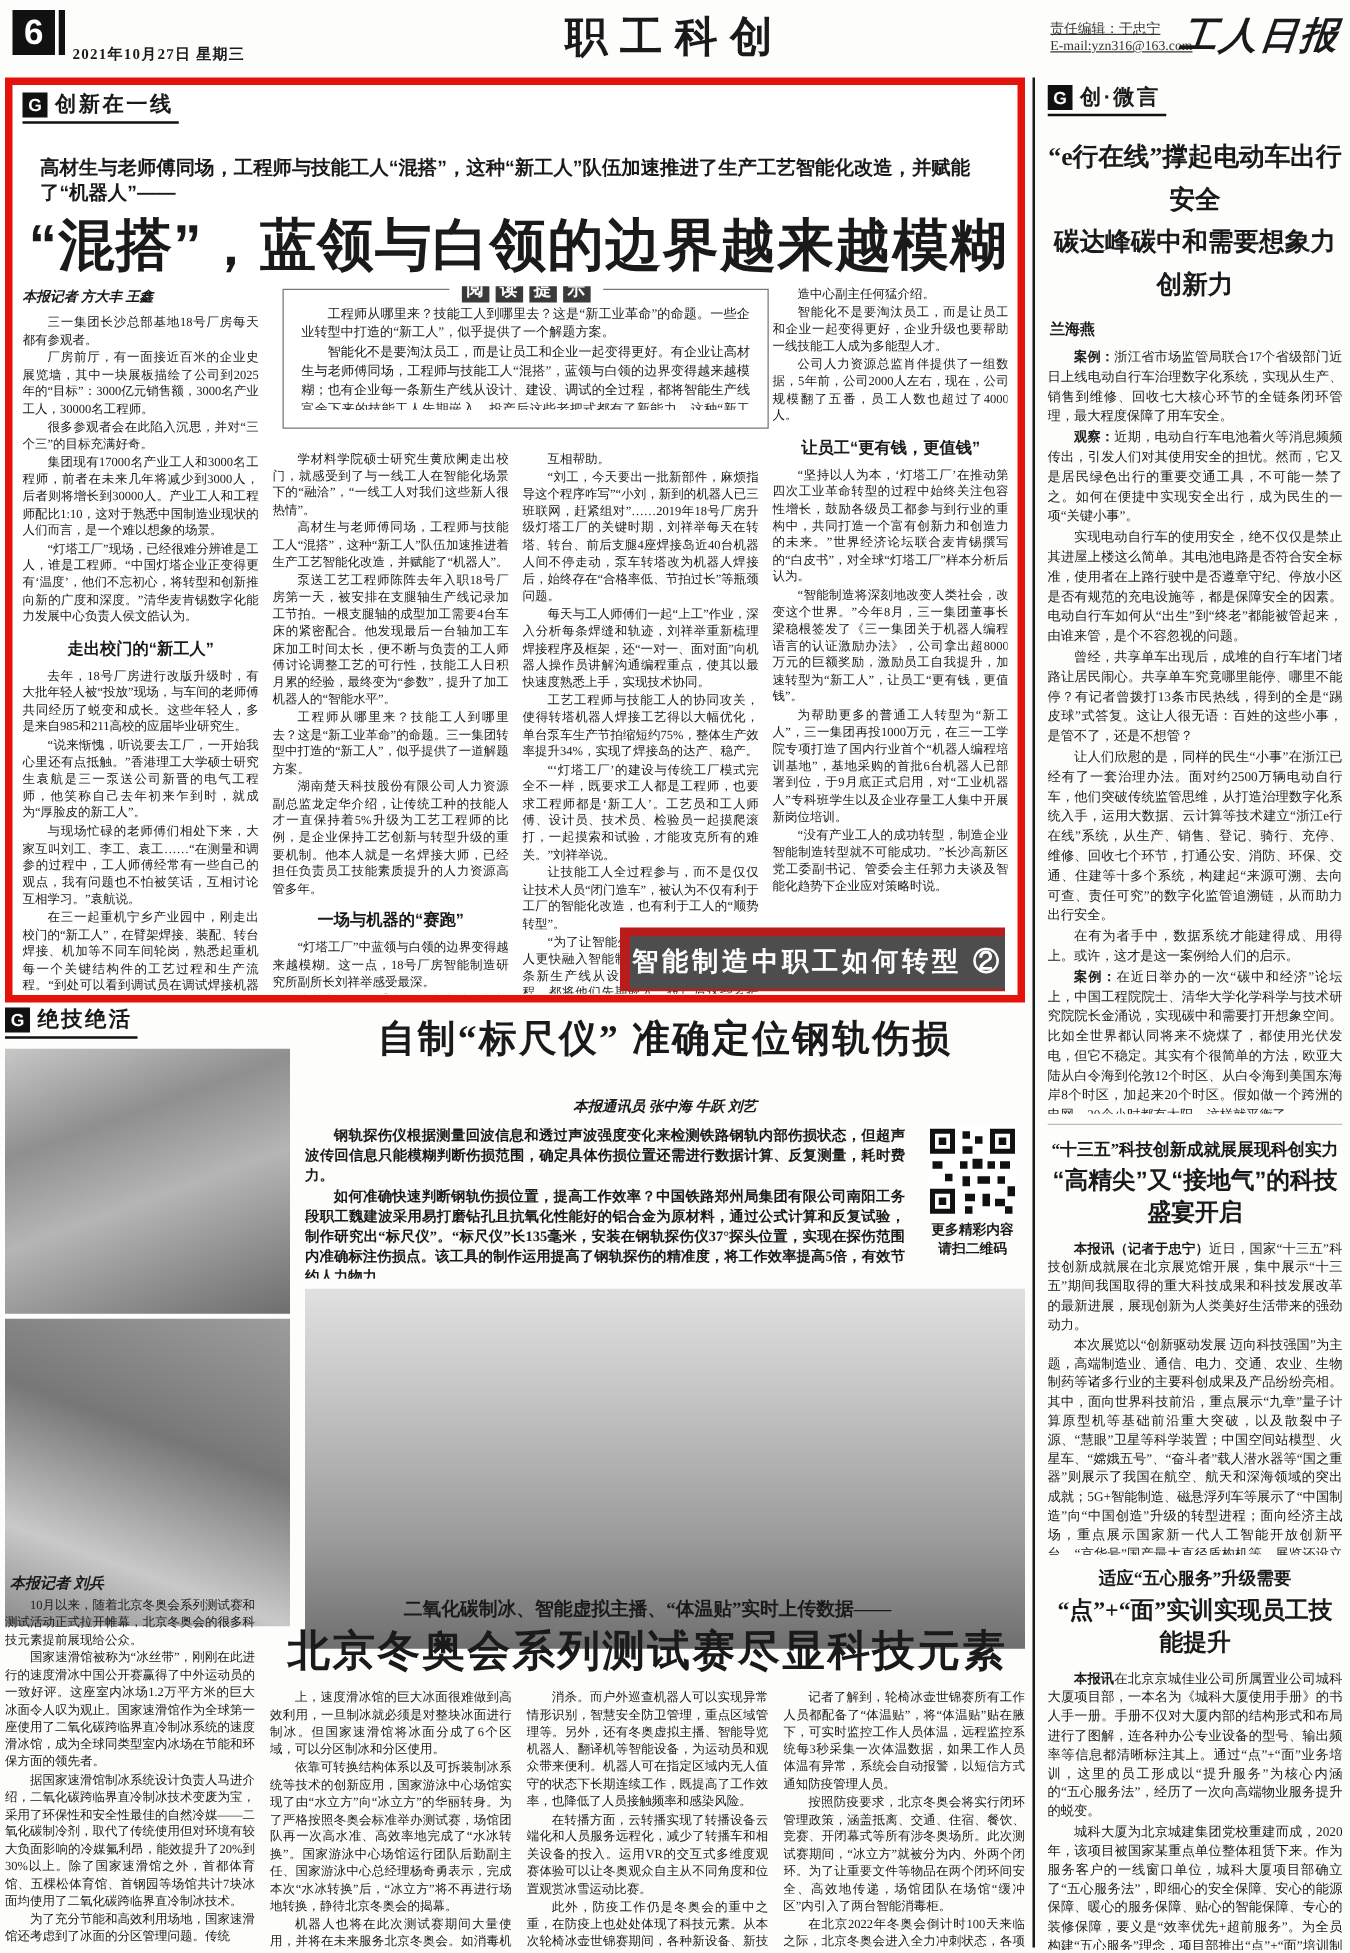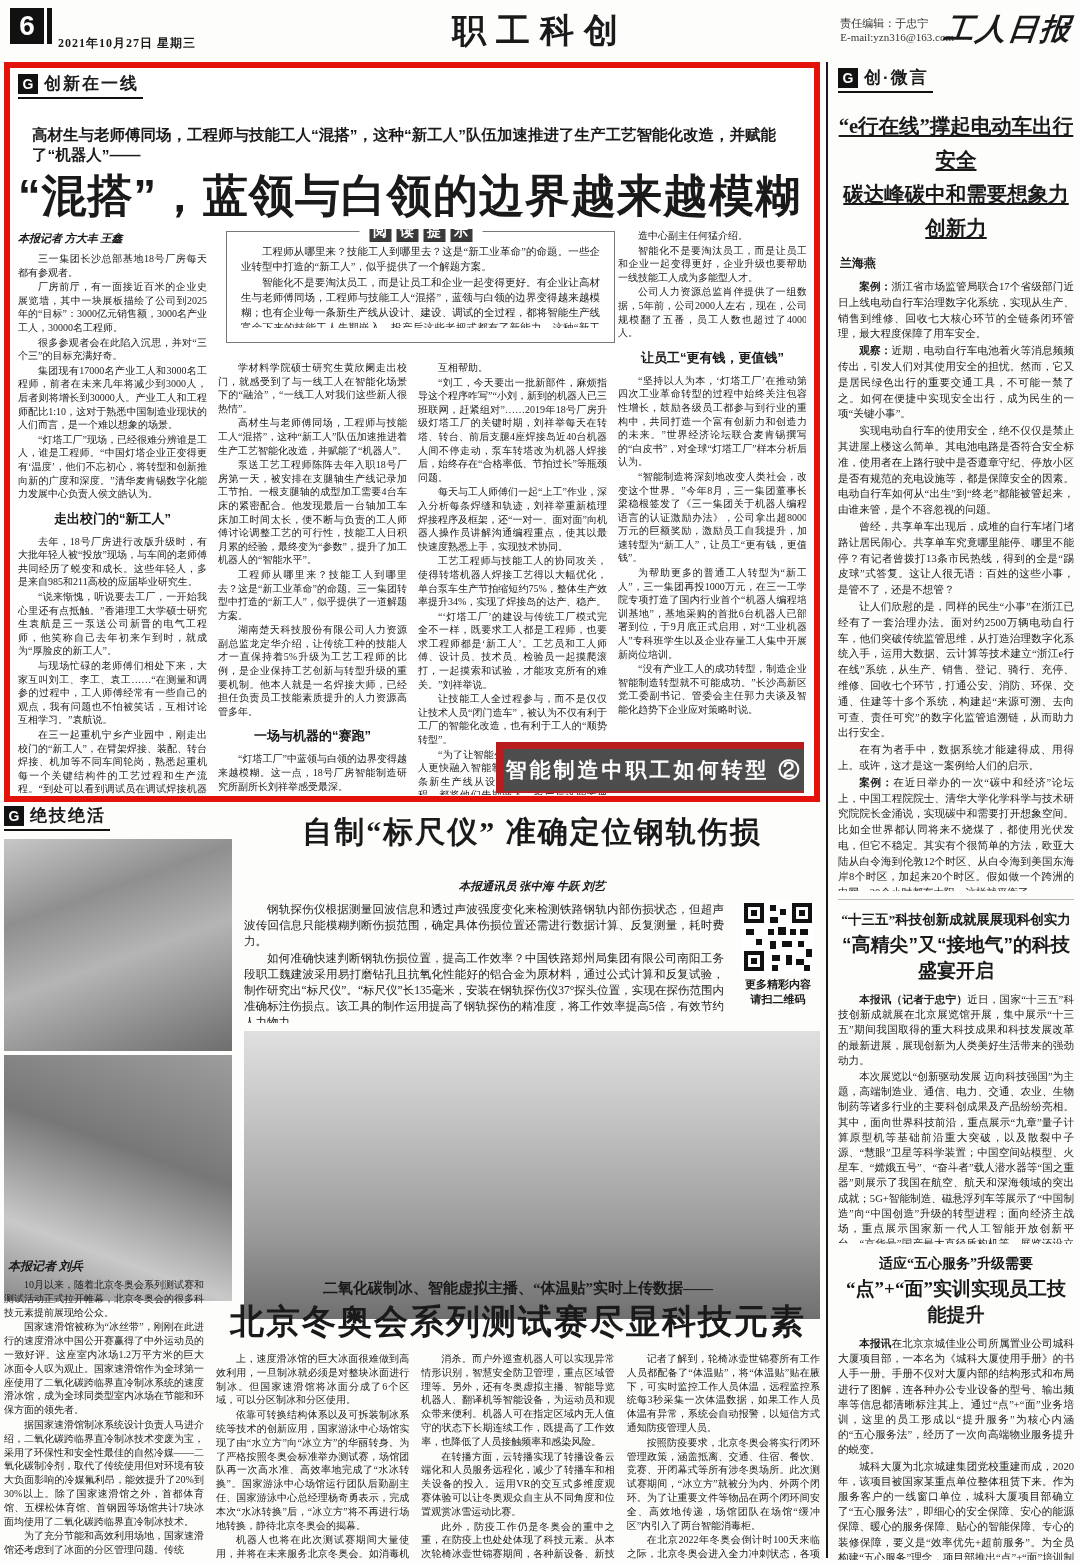--- a/index.html
+++ b/index.html
@@ -8,67 +8,67 @@
     background:#fdfdfc;color:#1a1a1a;
     font-family:"Liberation Serif","DejaVu Serif",serif;
   }
   
   .hdr{position:absolute;left:8px;top:6px;width:1064px;height:50px;}
   .pagenum-wrap{position:absolute;left:2px;top:2px;display:flex;align-items:flex-start;}
   .pagenum{width:34px;height:36px;background:#111;color:#fff;font:bold 28px/36px "Liberation Sans",sans-serif;text-align:center;}
   .pagebar{width:5px;height:36px;background:#111;margin-left:3px;}
   .hdr-date{position:absolute;left:50px;top:30px;font:bold 12px/14px "Liberation Serif",serif;letter-spacing:1px;}
   .hdr-title{position:absolute;left:0;right:0;top:4px;text-align:center;font:900 34px/40px "Liberation Sans",sans-serif;letter-spacing:10px;}
-  .hdr-right{position:absolute;right:118px;top:10px;text-align:left;font:11px/14px "Liberation Serif",serif;color:#333;}
+  .hdr-right{position:absolute;right:118px;top:10px;text-align:left;font:11px/14px "Liberation Serif",serif;color:#333;text-decoration:underline;}
   .masthead{position:absolute;right:0;top:0;font:900 30px/46px "Liberation Serif",serif;font-style:italic;letter-spacing:2px;transform:skewX(-6deg);}
   
   .vrule{position:absolute;left:826px;top:62px;width:2px;height:1496px;background:#1a1a1a;}
   
   .main-art{position:absolute;left:4px;top:62px;width:816px;height:740px;border:6px solid #e3120b;background:#fff;box-sizing:border-box;padding:6px 8px;}
   .glabel{display:inline-flex;align-items:center;gap:6px;border-bottom:2px solid #111;padding:0 4px 3px 0;}
   .gicon{width:20px;height:20px;background:#111;color:#fff;font:bold 14px/20px "Liberation Sans",sans-serif;text-align:center;display:inline-block;}
   .glabel span.lbl{font:bold 17px/20px "Liberation Sans",sans-serif;letter-spacing:2px;}
   .main-kicker{margin:26px 0 2px 14px;font:bold 15.5px/20px "Liberation Sans",sans-serif;}
-  .main-headline{margin:4px 0 6px 0;text-align:left;font:900 45px/54px "Liberation Sans",sans-serif;letter-spacing:1px;}
+  .main-headline{margin:4px 0 6px 0;text-align:right;font:900 45px/54px "Liberation Sans",sans-serif;letter-spacing:1px;}
   .main-body{position:relative;display:flex;gap:11px;height:566px;overflow:hidden;}
   .mcol{width:189px;min-width:189px;overflow:hidden;font-size:10px;line-height:13.6px;text-align:justify;}
   .para{margin:0 0 1px 0;text-indent:2em;}
   .byline-p{margin:2px 0 6px 0;font:bold 11px/15px "Liberation Serif",serif;font-style:italic;}
   .subhead{margin:10px 0 8px 0;text-align:center;font:bold 13px/16px "Liberation Sans",sans-serif;text-indent:0;}
   .spacer-rt{height:132px;}
   .rtips{position:absolute;left:208px;top:2px;width:389px;height:112px;border:1.5px solid #777;box-sizing:border-box;padding:12px 14px 6px 14px;background:#fff;}
   .rt-title{position:absolute;top:-12px;left:50%;transform:translateX(-50%);display:flex;gap:5px;background:#fff;padding:0 10px;}
   .tile{width:22px;height:22px;background:#3a3a3a;color:#fff;font:bold 14px/22px "Liberation Sans",sans-serif;text-align:center;display:inline-block;}
   .rt-body{font-size:10.5px;line-height:15px;text-align:justify;color:#222;overflow:hidden;height:84px;}
   .banner-wrap{position:absolute;right:2px;bottom:2px;background:#b91c1c;padding:7px 0 2px 8px;z-index:3;}
   .banner{width:300px;height:42px;background:#4d4d4d;color:#fff;text-align:center;font:bold 21px/42px "Liberation Sans",sans-serif;letter-spacing:3px;}
   
   .right-col{position:absolute;left:838px;top:68px;width:236px;height:1492px;overflow:hidden;}
-  .wy-headline{margin:16px 0 4px 0;text-align:center;font:900 20.5px/34px "Liberation Serif",serif;text-decoration:underline;}
+  .wy-headline{margin:16px 0 4px 0;text-align:center;font:900 20.5px/34px "Liberation Serif",serif;}
   .wy-byline{margin:10px 0 8px 2px;font:bold 12px/16px "Liberation Serif",serif;}
   .wy-body{height:612px;overflow:hidden;font-size:10.6px;line-height:15.8px;text-align:justify;color:#222;}
   .rc-divider{height:1px;background:#bbb;margin:8px 0 10px 0;}
   .s5-kicker{text-align:center;font:bold 13.5px/20px "Liberation Serif",serif;margin-top:6px;}
   .s5-headline{text-align:center;font:900 19px/26px "Liberation Sans",sans-serif;margin:2px 0 8px 0;}
   .s5-body{height:252px;overflow:hidden;font-size:10.6px;line-height:15.2px;text-align:justify;}
   .wx-kicker{text-align:center;font:bold 14px/20px "Liberation Serif",serif;margin-top:10px;}
   .wx-headline{text-align:center;font:900 19px/26px "Liberation Serif",serif;margin:2px 0 8px 0;}
   .wx-body{height:232px;overflow:hidden;font-size:10.6px;line-height:15.2px;text-align:justify;}
   
   .jueji{position:absolute;left:4px;top:806px;width:816px;height:486px;}
   .jj-left{position:absolute;left:0;top:0;width:228px;height:486px;}
   .jj-photos{margin-top:8px;}
   .photo{background:linear-gradient(145deg,#b9b9b9 0%,#8a8a8a 35%,#d2d2d2 60%,#7c7c7c 100%);}
   .jj-photo1{width:228px;height:212px;margin-bottom:4px;background:linear-gradient(160deg,#c7c7c7 0%,#8f8f8f 30%,#b5b5b5 55%,#6e6e6e 100%);}
   .jj-photo2{width:228px;height:246px;background:linear-gradient(200deg,#9d9d9d 0%,#777 40%,#c9c9c9 75%,#8a8a8a 100%);}
   .jj-right{position:absolute;left:240px;top:0;width:576px;height:486px;}
   .jj-headline{text-align:center;font:900 30px/40px "Liberation Serif",serif;letter-spacing:2px;margin-top:6px;}
   .jj-byline{text-align:center;font:bold 11.5px/18px "Liberation Serif",serif;font-style:italic;margin:4px 0 6px 0;}
   .jj-bodyrow{display:flex;gap:12px;}
-  .jj-text{flex:1;font-size:11.5px;line-height:16px;text-align:justify;height:122px;overflow:hidden;}
+  .jj-text{flex:1;font-size:11.5px;line-height:16px;text-align:justify;height:122px;overflow:hidden;font-weight:bold;}
   .jj-qr{width:84px;text-align:center;}
   .qrbox{width:72px;height:72px;margin:0 auto;}
   .qr-cap{font:bold 11px/15px "Liberation Sans",sans-serif;margin-top:4px;}
   .jj-photo-wide{width:576px;height:288px;margin-top:8px;background:linear-gradient(180deg,#e0e0e0 0%,#c4c4c4 30%,#9b9b9b 70%,#6f6f6f 100%);}
   
   .dongao{position:absolute;left:4px;top:1256px;width:816px;height:306px;overflow:hidden;}
   .da-byline{position:absolute;left:4px;top:2px;font:bold 12px/16px "Liberation Serif",serif;font-style:italic;text-align:right;}
   .da-flex{display:flex;gap:12px;margin-top:22px;}
   .da-col1{width:200px;min-width:200px;font-size:10px;line-height:13.8px;text-align:justify;height:282px;overflow:hidden;}
   .da-right{flex:1;}

